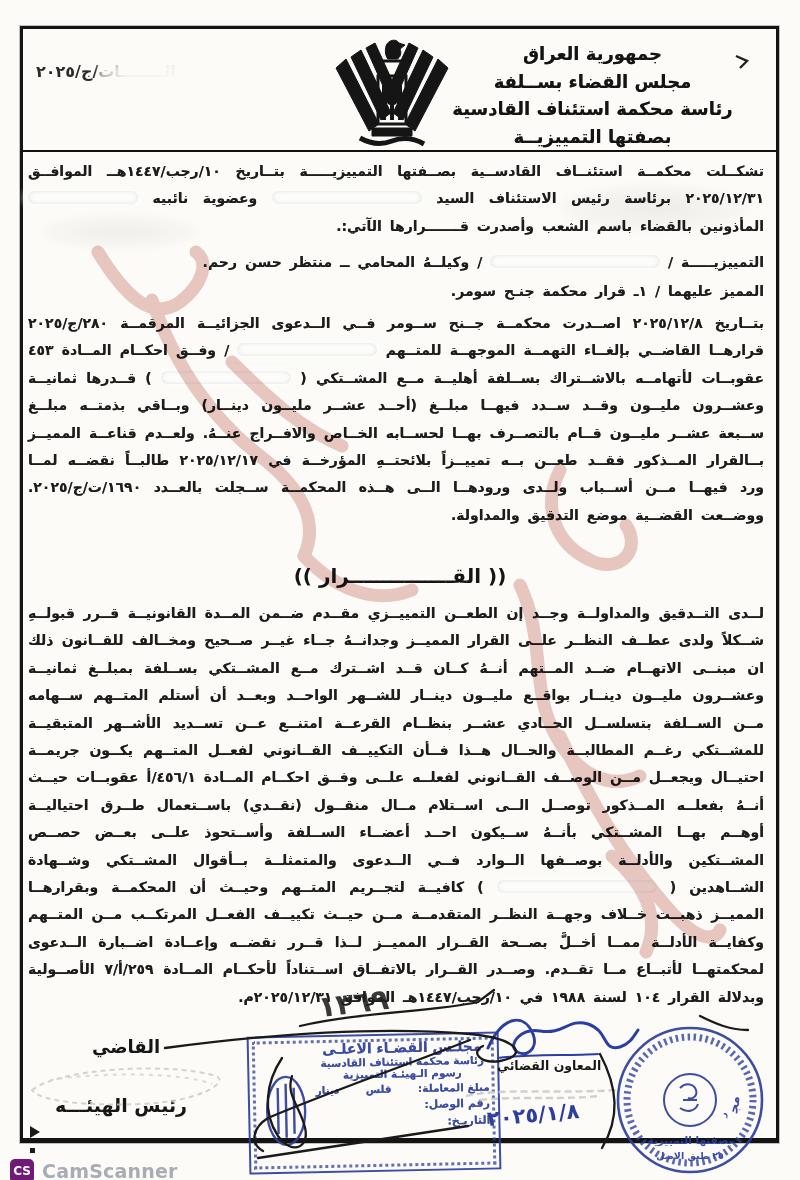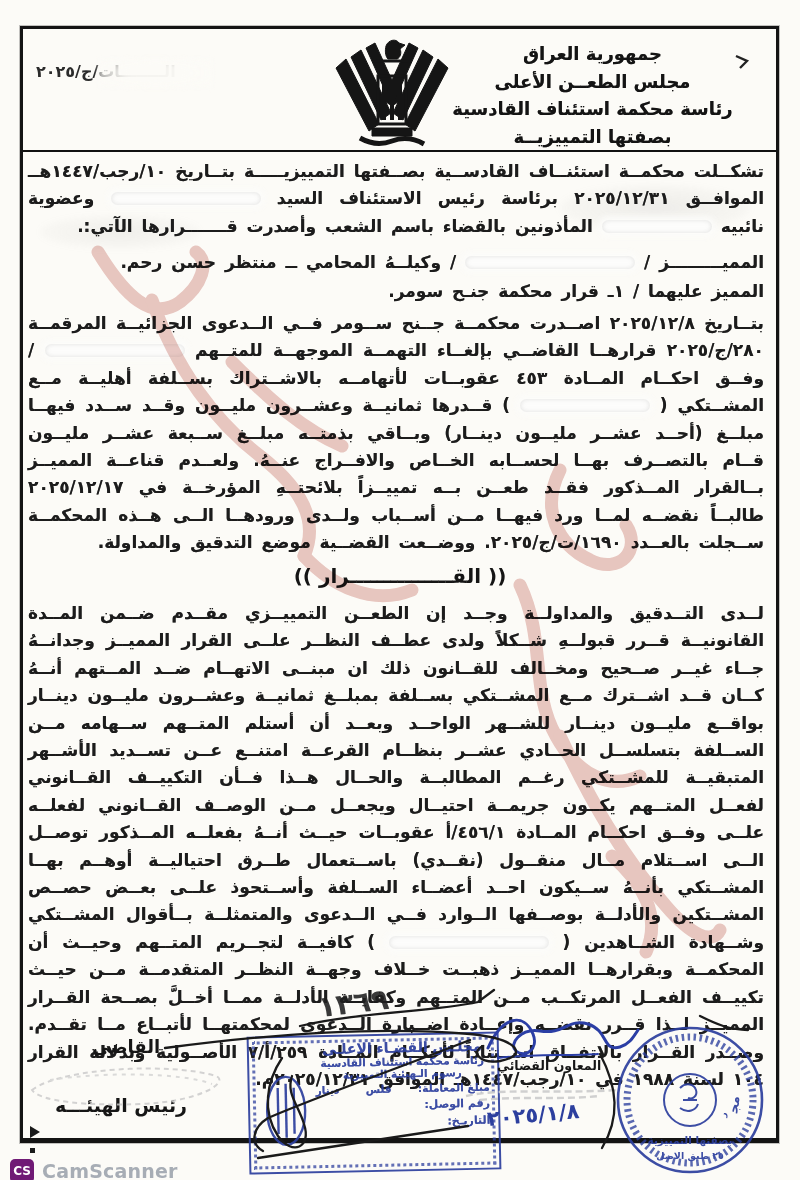--- a/index.html
+++ b/index.html
@@ -11,21 +11,21 @@
   .docnum { position:absolute; left:36px; top:62px; width:280px; direction:rtl; text-align:left;
             font-weight:700; font-size:16px; color:#2b2b2b; letter-spacing:.5px; }
   .docnum-fade { position:absolute; left:98px; top:58px; width:115px; height:30px;
                  background:radial-gradient(ellipse at center, rgba(252,251,247,.97) 40%, rgba(252,251,247,.55) 80%);
                  filter:blur(2px); }
   .hdr { position:absolute; left:420px; top:40px; width:345px; text-align:center; direction:rtl;
          font-weight:700; color:#141414; }
   .hdr div { font-size:18px; line-height:27.5px; text-shadow:0 0 .5px rgba(0,0,0,.6); }
   .hr1 { position:absolute; left:23px; top:150px; width:753px; border-top:2.5px solid #111; }
   .para { position:absolute; right:36px; width:736px; direction:rtl; text-align:justify; text-align-last:right;
-          font-size:17px; line-height:27.4px; font-weight:600; color:#1c1c1c;
+          font-size:14px; line-height:27.4px; font-weight:600; color:#1c1c1c;
           word-spacing:3px; letter-spacing:.2px; text-shadow:0 0 .4px rgba(0,0,0,.55); }
   .b { font-weight:800; }
   .redact { display:inline-block; height:13px; border-radius:7px; background:#fdfdfc;
             box-shadow:0 0 6px 4px rgba(252,252,250,.95), inset 0 0 5px rgba(175,175,175,.35);
             vertical-align:-1px; }
   .w110{width:110px}.w130{width:130px}.w140{width:140px}.w150{width:150px}.w160{width:160px}.w170{width:170px}
   .heading { position:absolute; left:0; right:0; top:564px; text-align:center; direction:rtl;
              font-size:20px; font-weight:800; color:#151515; letter-spacing:.5px; }
   .smudge { position:absolute; filter:blur(3px); border-radius:50%; }
   .s1 { left:560px; top:185px; width:190px; height:46px; background:radial-gradient(ellipse, rgba(150,150,150,.14), rgba(150,150,150,0)); }
@@ -87,21 +87,21 @@
       <line x1="60" y1="44" x2="60" y2="84" stroke-width="4"></line>
       <line x1="68" y1="44" x2="68" y2="84" stroke-width="4"></line>
       <path d="M40,92 h40 v8 h-40 z"></path>
       <path d="M28,102 q16,9 32,3 q16,-6 32,3" fill="none" stroke-width="5"></path>
       <line x1="44" y1="25" x2="76" y2="25" stroke-width="3"></line>
     </g>
   </svg>
 
   <div class="hdr">
     <div>جمهورية العراق</div>
-    <div>مجلس الطعــن الأعلى</div>
+    <div>مجلس القضاء بســلفة</div>
     <div>رئاسة محكمة استئناف القادسية</div>
     <div>بصفتها التمييزيــة</div>
   </div>
 
   <svg class="corner-mark" width="16" height="16" viewBox="0 0 16 16">
     <path d="M1,2 L12,7 L5,14" fill="none" stroke="#222" stroke-width="2.4"></path>
   </svg>
 
   <div class="hr1"></div>
 
@@ -110,21 +110,21 @@
 
   <div class="para" style="top:158px;">
     <span>تشكــلت محكمــة استئنــاف القادســية بصــفتها التمييزيـــــة بتــاريخ ١٠/رجب/١٤٤٧هــ الموافــق ٢٠٢٥/١٢/٣١ برئاسة رئيس الاستئناف السيد</span>
     <span class="redact w150"></span>
     <span>وعضوية نائبيه</span>
     <span class="redact w110"></span>
     <span>المأذونين بالقضاء باسم الشعب وأصدرت قـــــــرارها الآتي:.</span>
   </div>
 
   <div class="para" style="top:248px; line-height:29px;">
-    <span class="b">المميـــــــــز /</span>
+    <span class="b">التمييزيـــــة /</span>
     <span class="redact w170"></span>
     <span>/ وكيلــهُ المحامي ــ منتظر حسن رحم.</span>
     <br>
     <span class="b">المميز عليهما /</span>
     <span>١ـ قرار محكمة جنـح سومر.</span>
   </div>
 
   <div class="para" style="top:310px;">
     <span>بتــاريخ ٢٠٢٥/١٢/٨ اصــدرت محكمــة جــنح ســومر فــي الــدعوى الجزائيــة المرقمــة ٢٨٠/ج/٢٠٢٥ قرارهــا القاضــي بإلغــاء التهمــة الموجهــة للمتــهم</span>
     <span class="redact w140"></span>

